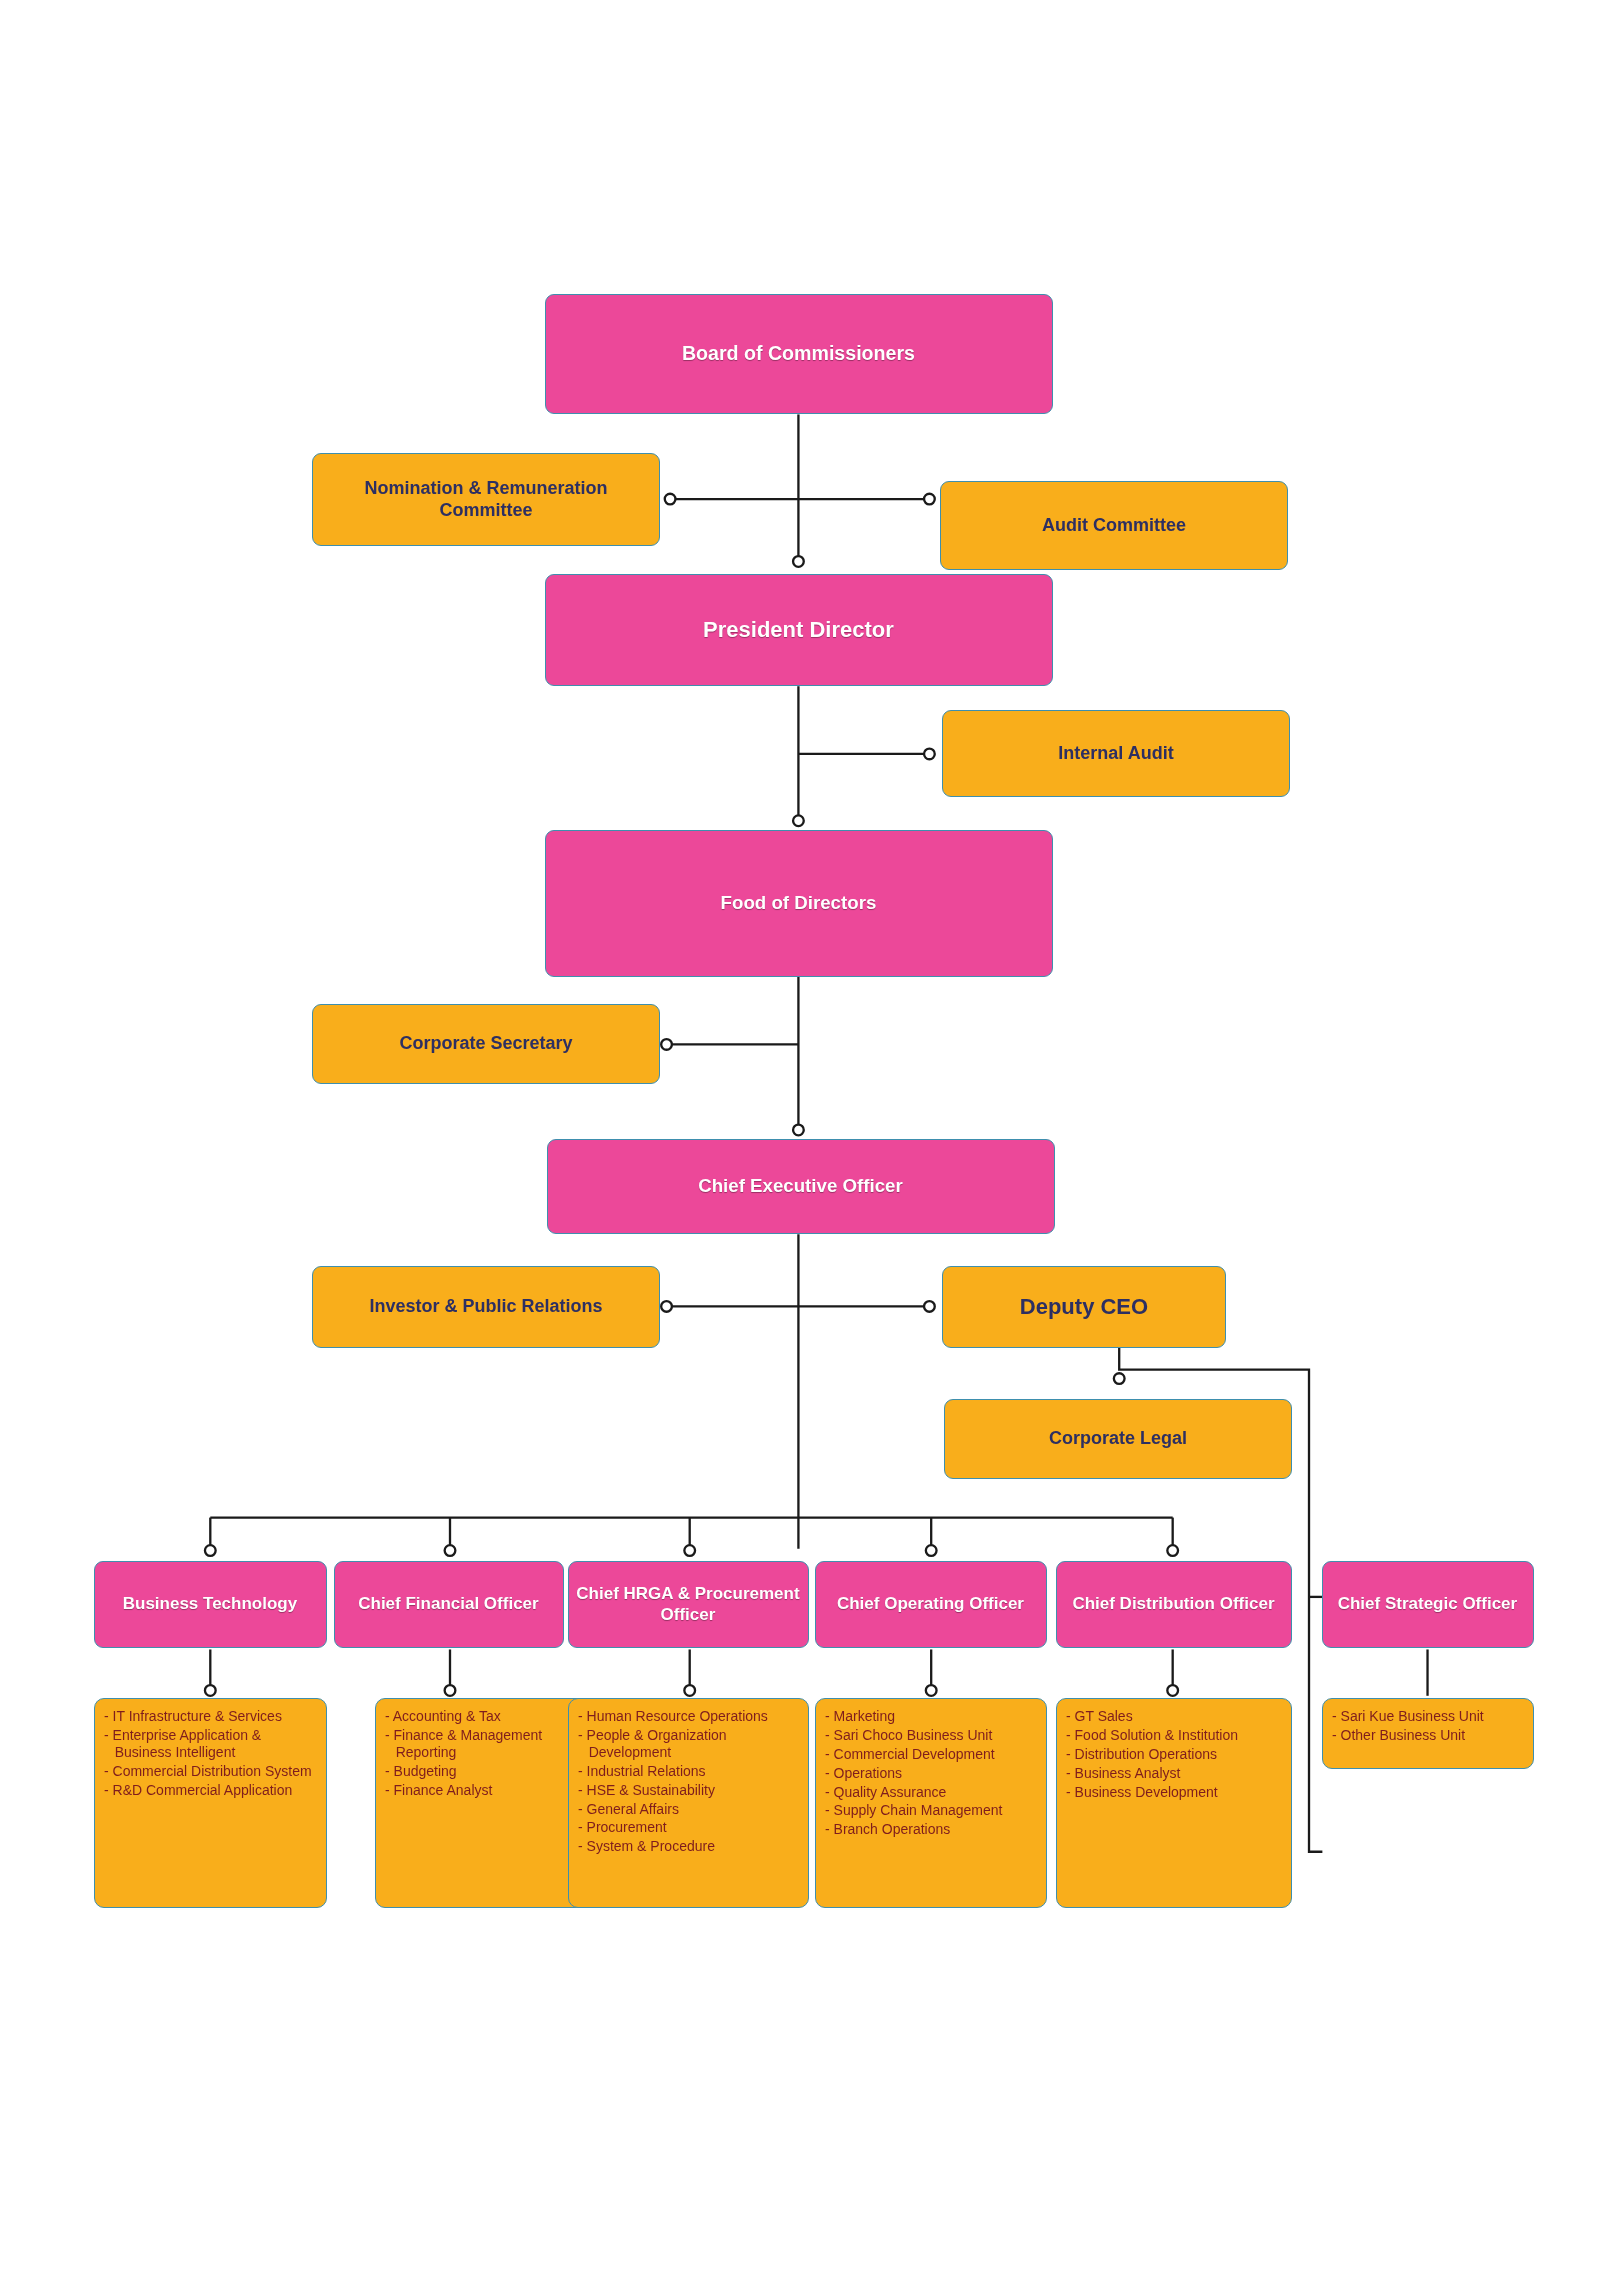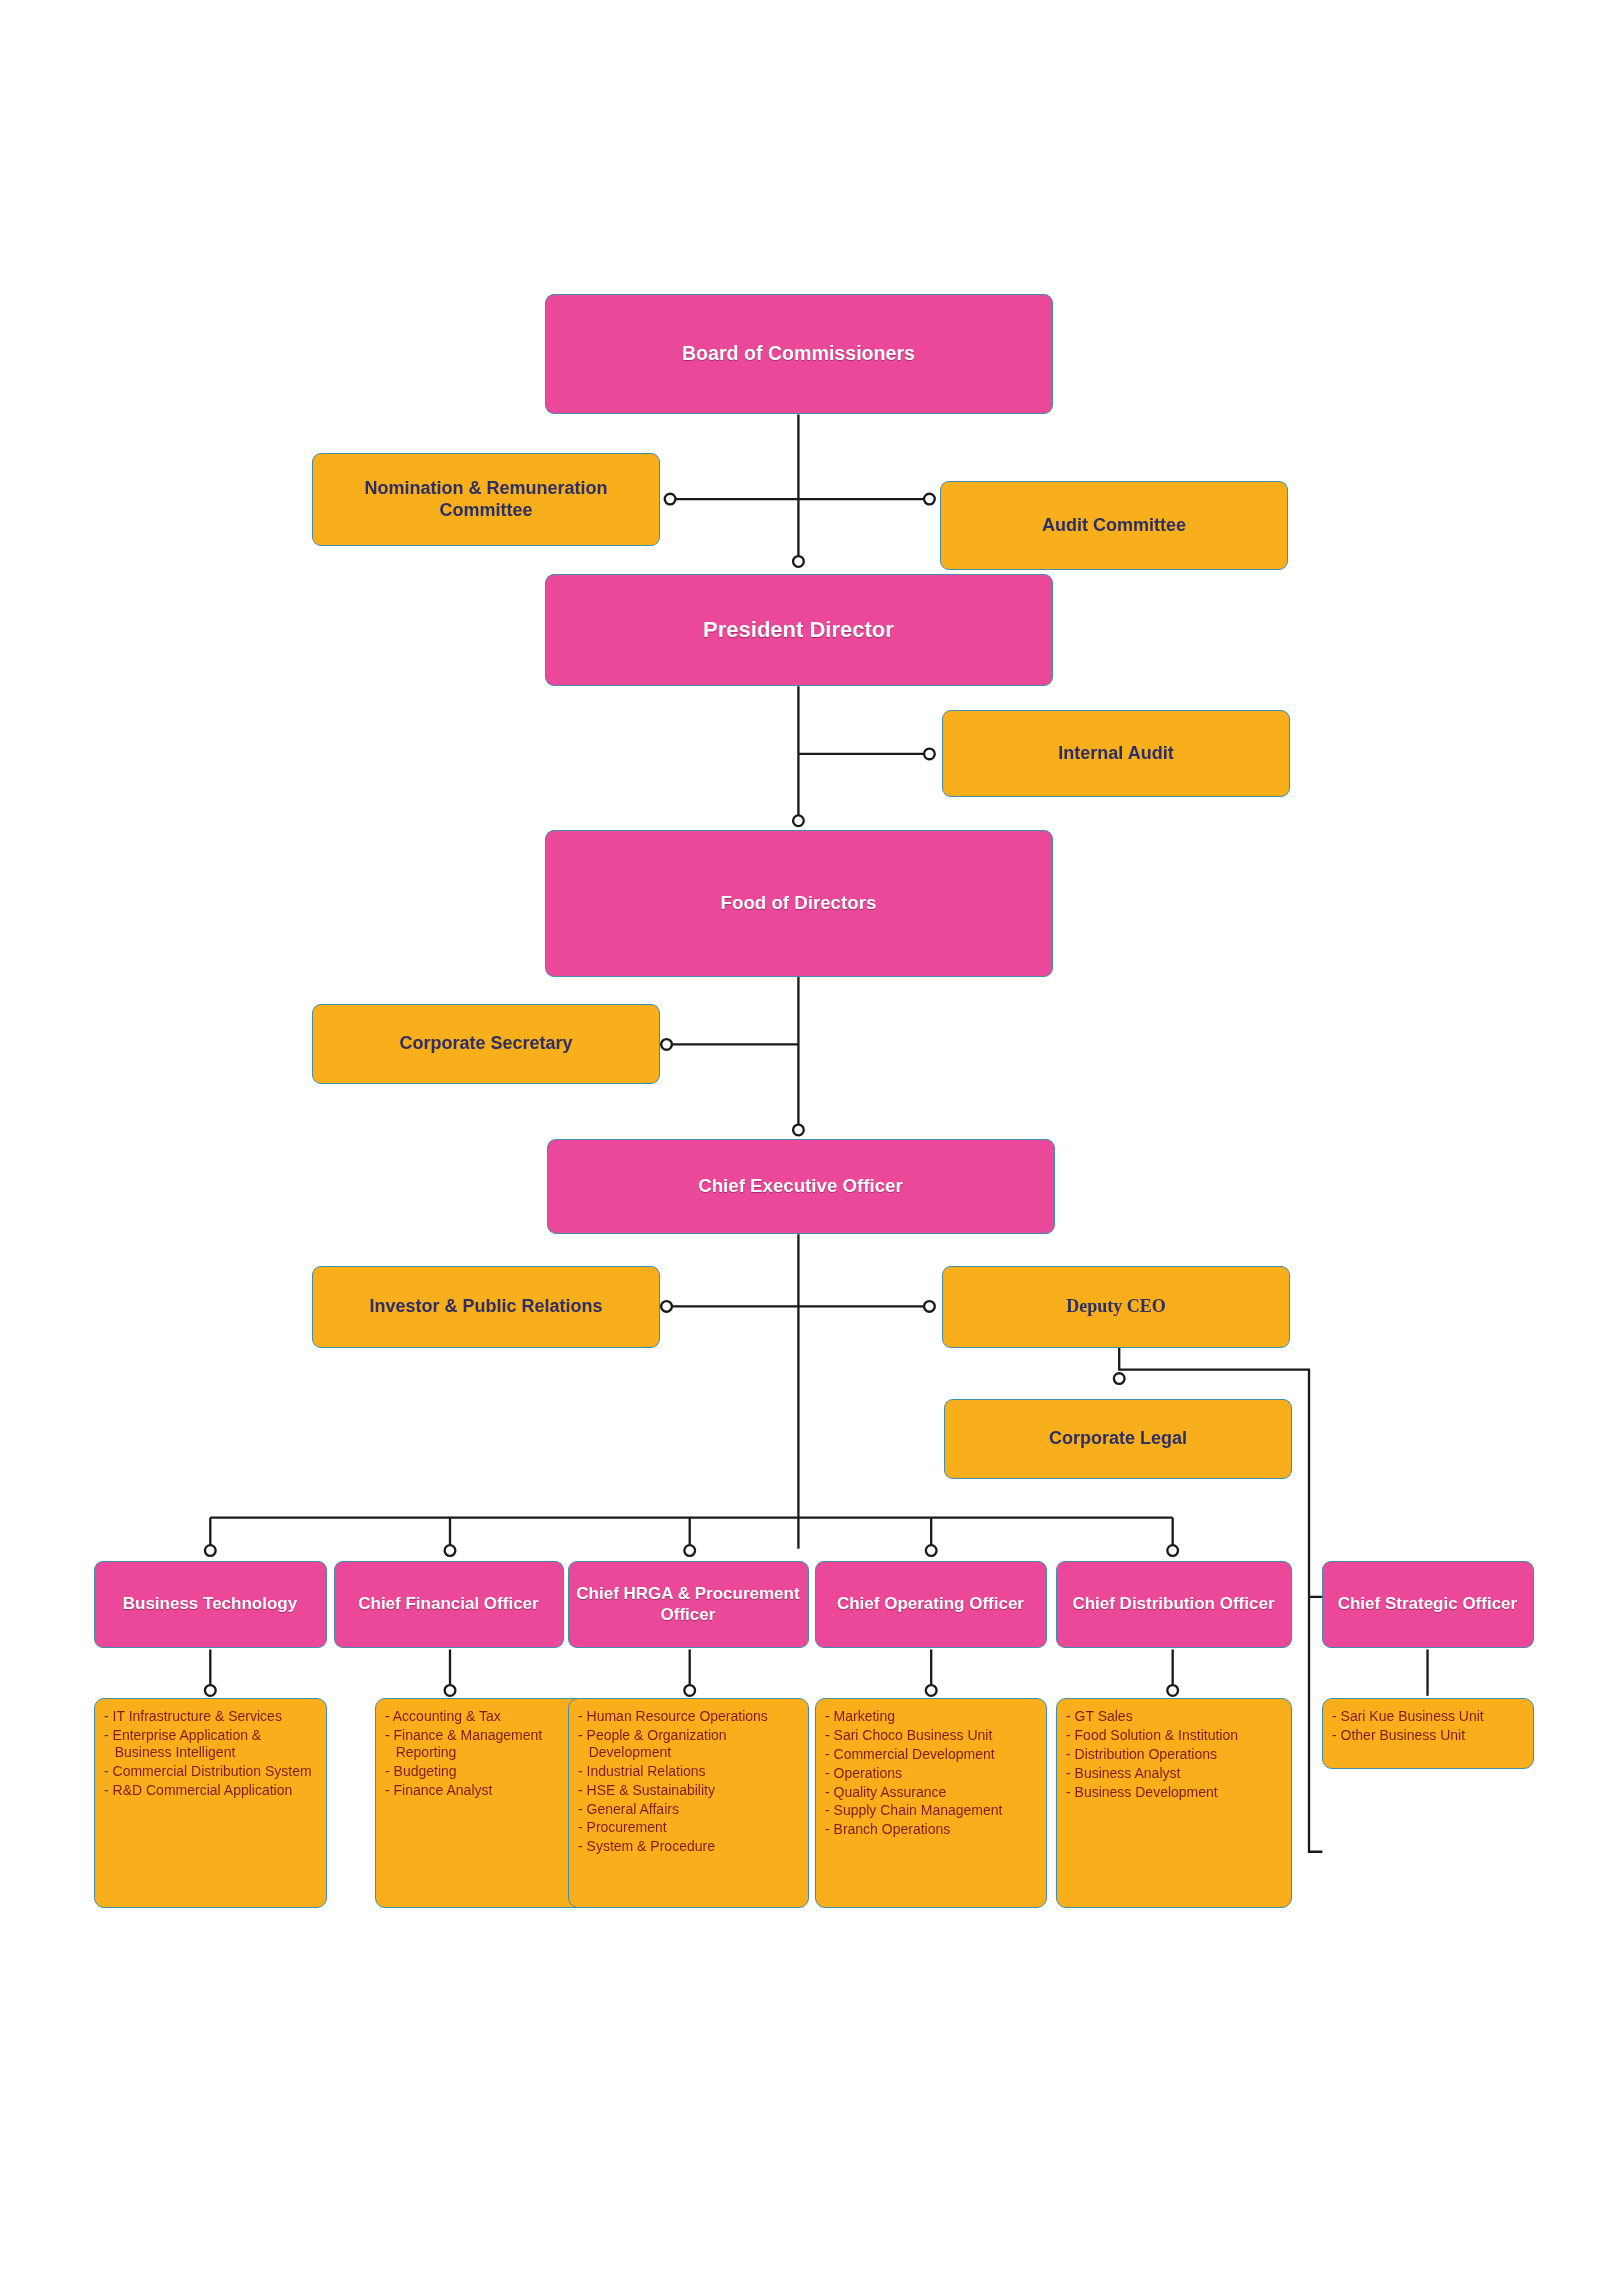--- a/index.html
+++ b/index.html
@@ -166,21 +166,21 @@
   </div>
 
   <div class="node navy" style="left:547px; top:1139px; width:508px; height:95px; font-size:18.7px;">
     <span class="ttl">Chief Executive Officer</span>
   </div>
 
   <div class="node gold" style="left:312px; top:1266px; width:348px; height:82px; font-size:18px;">
     <span class="ttl">Investor &amp; Public Relations</span>
   </div>
 
-  <div class="node gold" style="left:942px; top:1266px; width:348px; height:82px; font-size:18px;font-family:Liberation Serif, serif;">
+  <div class="node gold" style="left:942px; top:1266px; width:284px; height:82px; font-size:22px;">
     <span class="ttl">Deputy CEO</span>
   </div>
 
   <div class="node gold" style="left:944px; top:1399px; width:348px; height:80px; font-size:18px;">
     <span class="ttl">Corporate Legal</span>
   </div>
 
   <div class="node navy" style="left:94px; top:1561px; width:233px; height:87px; font-size:17px;">
     <span class="ttl">Business Technology</span>
   </div>

